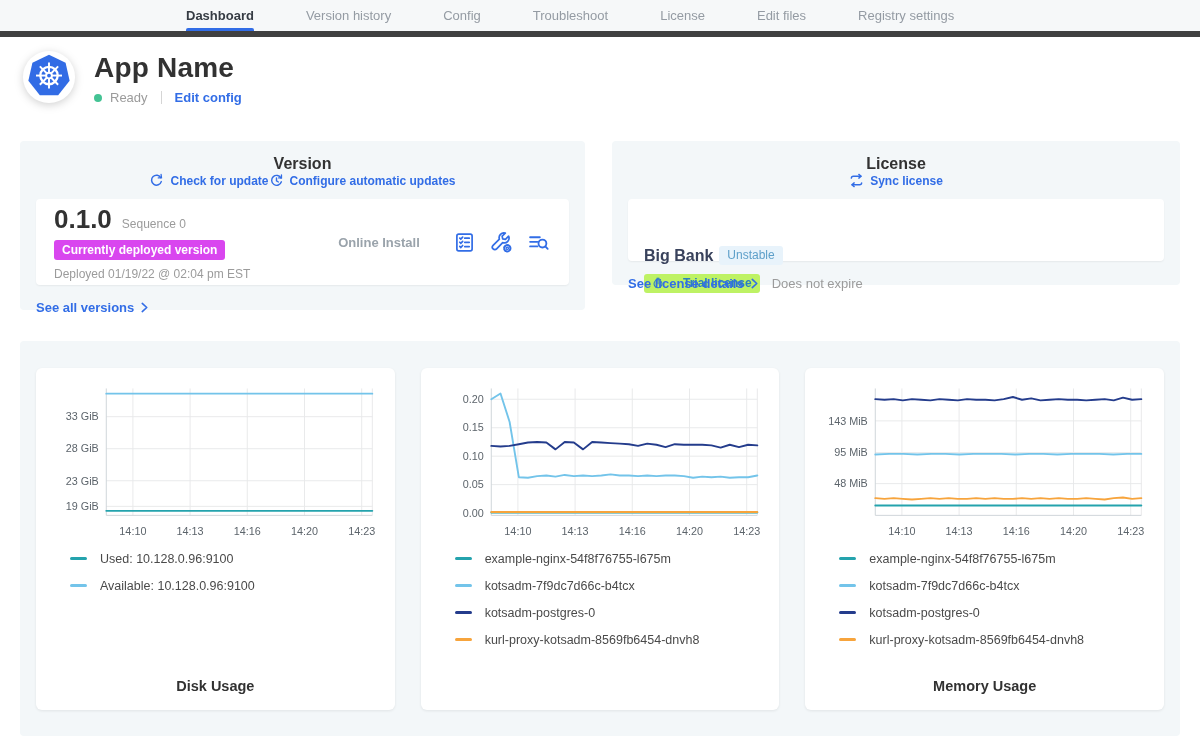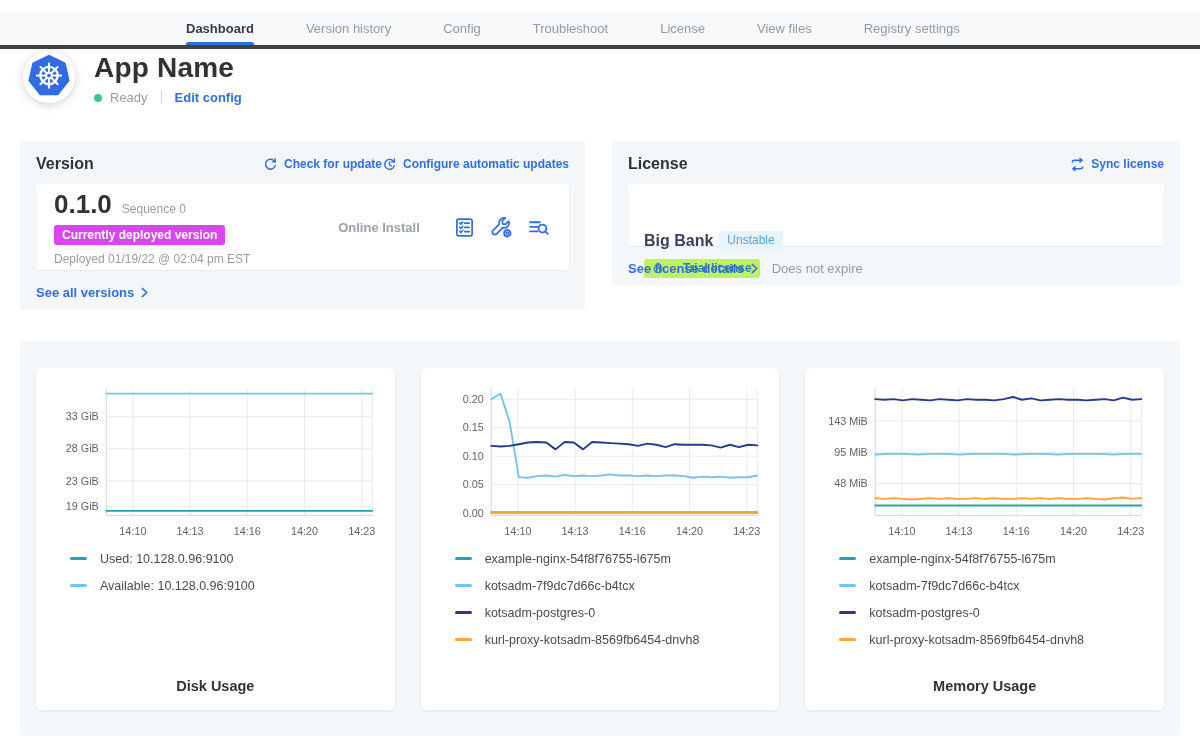--- a/index.html
+++ b/index.html
@@ -1,42 +1,42 @@
 <!DOCTYPE html>
 <html><head>
 <meta charset="utf-8">
 <style>
   * { margin:0; padding:0; box-sizing:border-box; }
   html,body { background:#fff; }
   body { font-family:"Liberation Sans","DejaVu Sans",sans-serif; color:#323232; }
   .page { position:relative; width:1200px; height:746px; background:#fff; overflow:hidden; }
 
   
-  .nav { position:absolute; top:12px; left:0; right:0; height:37px; background:#f6f8f9; border-bottom:4px solid #404040; }
+  .nav { position:absolute; top:0; left:0; right:0; height:37px; background:#f6f8f9; border-bottom:6px solid #404040; }
   .nav-tabs { height:100%; display:flex; align-items:stretch; padding-left:186px; gap:52px; }
   .tab { position:relative; display:flex; align-items:center; font-size:13px; color:#949ba3; cursor:pointer; white-space:nowrap; }
   .tab.active { color:#363c44; font-weight:bold; }
   .tab.active::after { content:""; position:absolute; left:0; right:0; bottom:0; height:3px; background:#326de6; border-radius:2px 2px 0 0; }
 
   
   .app-header { position:absolute; top:50px; left:22px; display:flex; align-items:flex-start; }
   .k8s-logo { width:54px; height:54px; filter:drop-shadow(0 2px 4px rgba(0,0,0,.18)); }
   .app-head-text { margin-left:18px; padding-top:2px; }
   .app-title { font-size:28px; font-weight:bold; color:#323232; letter-spacing:.2px; }
   .app-status-row { display:flex; align-items:center; margin-top:6px; gap:8px; }
   .status-dot { width:8px; height:8px; border-radius:50%; background:#44c394; }
   .status-text { font-size:13px; color:#9b9b9b; }
   .vert-divider { width:1px; height:13px; background:#d5d5d5; margin:0 5px; }
   .link { color:#326de6; font-weight:bold; text-decoration:none; cursor:pointer; display:inline-flex; align-items:center; gap:6px; }
   .link-13 { font-size:13px; }
   .link-12 { font-size:12px; }
 
   
   .panel { position:absolute; background:#f3f7f9; border-radius:4px; padding:14px 16px; }
-  .panel-header { display:flex; align-items:center; justify-content:space-between; }
+  .panel-header { display:flex; align-items:center; justify-content:space-between;flex-direction:column; }
   .panel-title { font-size:16px; font-weight:bold; color:#323232; }
   .panel-header-links { display:flex; align-items:center; }
 
   .version-panel { left:20px; top:141px; width:565px; height:169px; }
   .license-panel { left:612px; top:141px; width:568px; height:144px; }
   .monitoring-panel { left:20px; top:341px; width:1160px; height:395px; }
 
   .inner-card { background:#fff; border-radius:4px; box-shadow:0 1px 2px rgba(0,0,0,.06); }
 
   
@@ -78,21 +78,21 @@
 
 <div class="page">
 
   <nav class="nav">
     <div class="nav-tabs">
       <div class="tab active">Dashboard</div>
       <div class="tab">Version history</div>
       <div class="tab">Config</div>
       <div class="tab">Troubleshoot</div>
       <div class="tab">License</div>
-      <div class="tab">View files</div>
+      <div class="tab">Edit files</div>
       <div class="tab">Registry settings</div>
     </div>
   </nav>
 
   <header class="app-header">
     <span class="icon k8s-logo">
       <svg viewBox="0 0 56 56" width="54" height="54">
         <circle cx="28" cy="28" r="27" fill="#ffffff"></circle>
         <polygon points="28,5 45.2,13.3 49.4,31.9 37.5,46.8 18.5,46.8 6.6,31.9 10.8,13.3" fill="#326ce5"></polygon>
         <g stroke="#fff" stroke-width="2">

